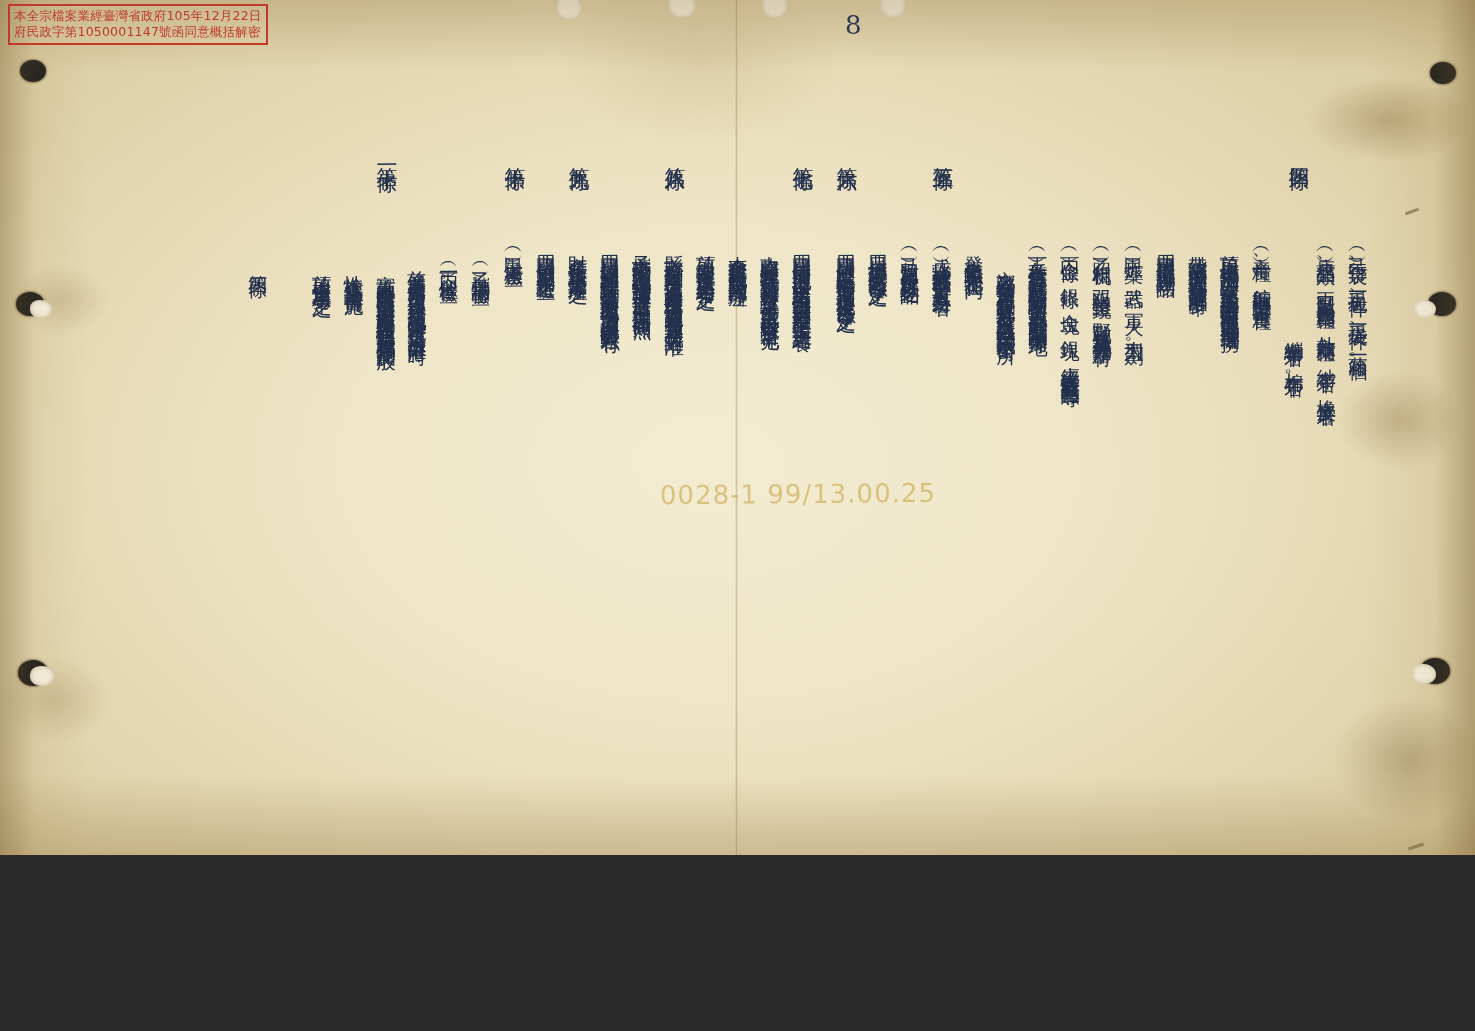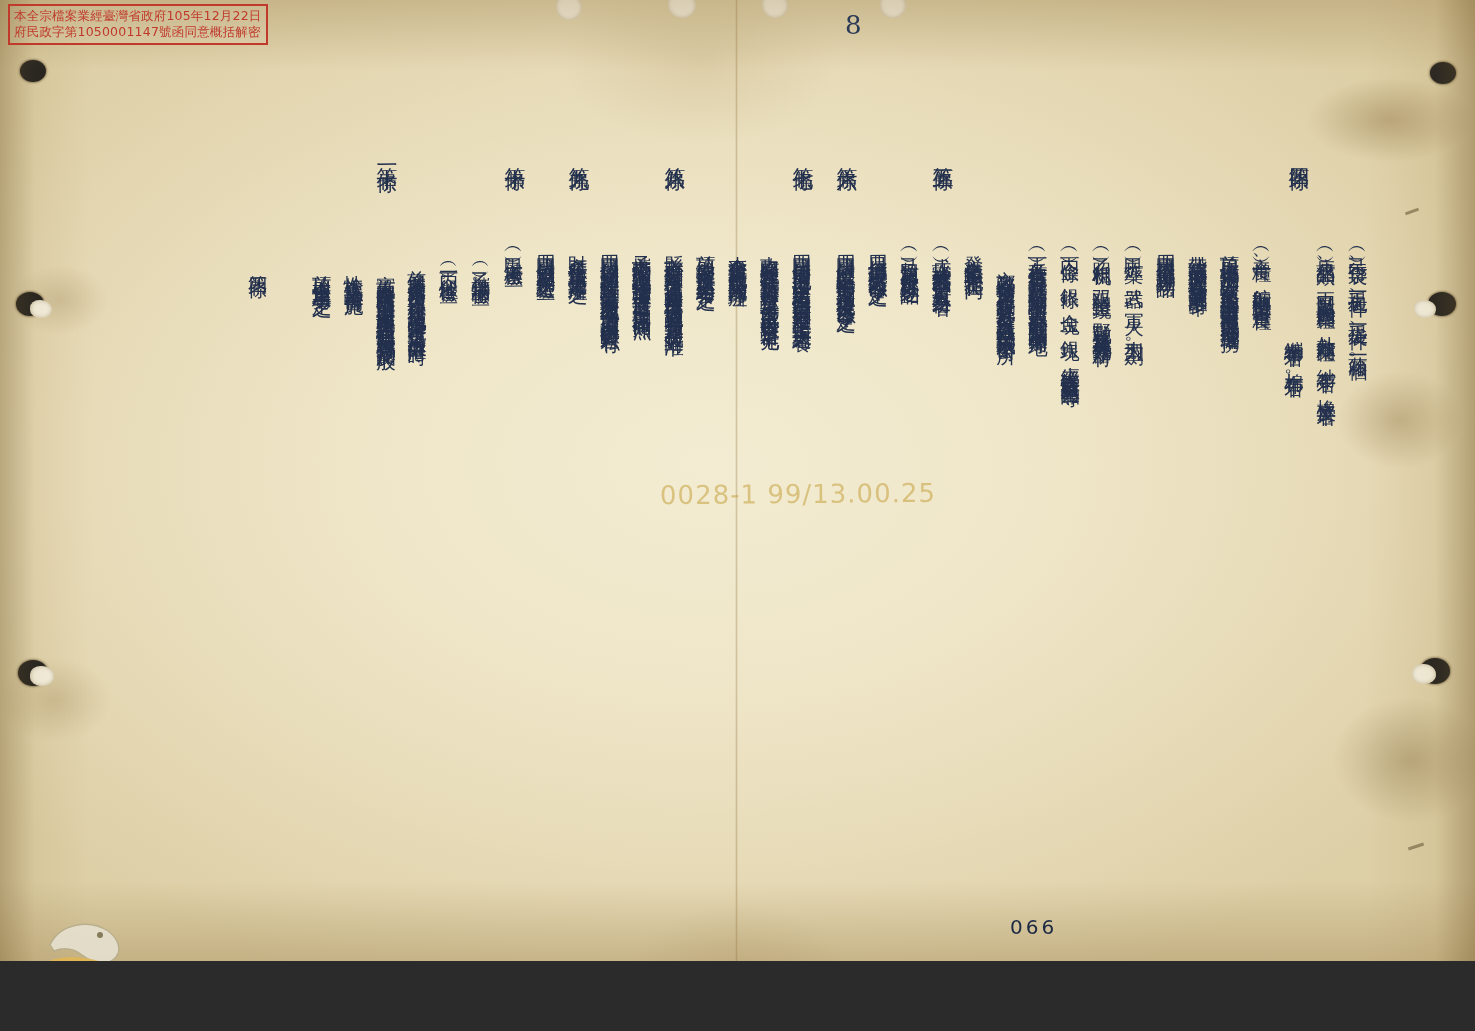--- a/index.html
+++ b/index.html
@@ -7,21 +7,21 @@
     padding: 0;
     background: #2b2b2b;
   }
   body {
     font-family: "DejaVu Sans", sans-serif;
   }
 
   #page {
     position: relative;
     width: 1475px;
-    height: 961px;
+    height: 855px;
     overflow: hidden;
     background: #ded4b0;
   }
 
   
   .paper {
     position: absolute;
     left: 0; top: 0;
     width: 1475px;
     height: 1031px;

